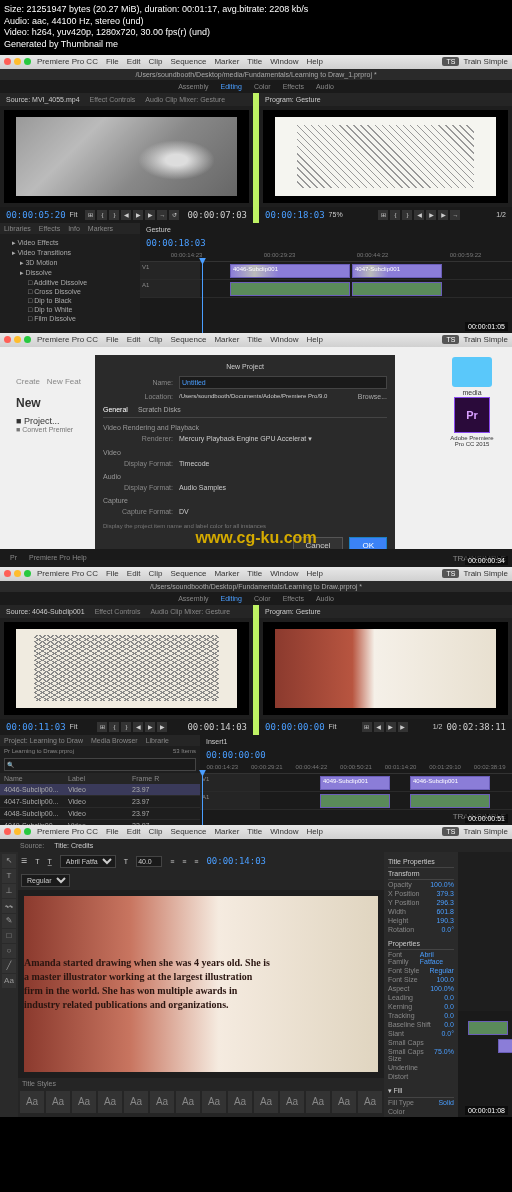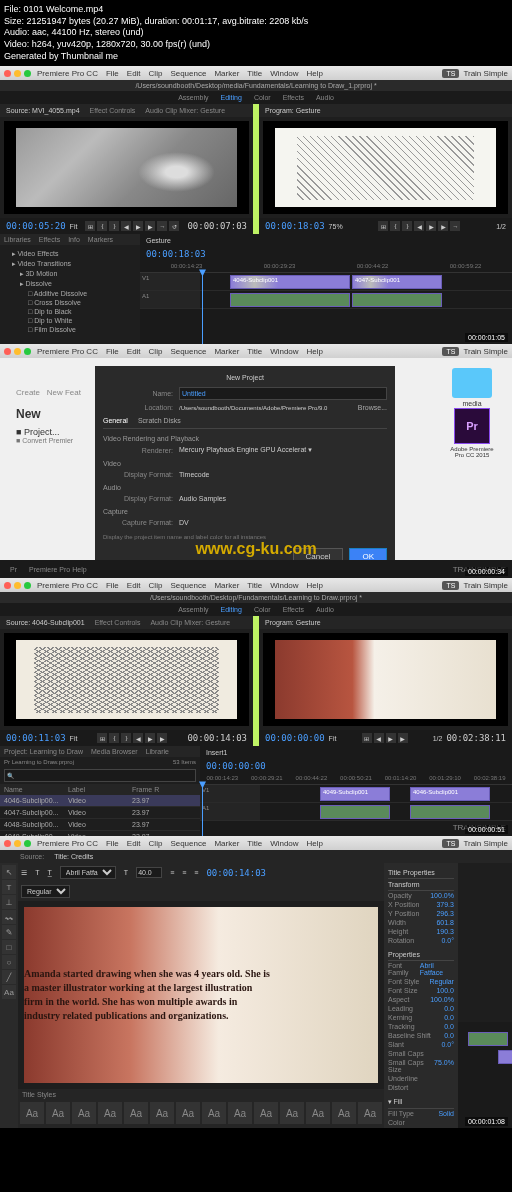--- a/index.html
+++ b/index.html
@@ -104,21 +104,20 @@
 .prop-row{display:flex;justify-content:space-between;padding:1px 0;color:#888}
 .prop-row span:last-child{color:#4a9eff}
 .s4-right{width:100px;background:#1a1a1a}
 .footer-tc{position:absolute;bottom:2px;right:4px;font-size:7px;color:#fff;background:rgba(0,0,0,0.5);padding:1px 3px}
 .ts-corner{position:absolute;bottom:4px;right:6px;font-size:8px;color:#888}
 </style>
 </head>
 <body>
 
 <div class="header">
-  <div>File: 0101 Welcome.mp4</div>
   <div>Size: 21251947 bytes (20.27 MiB), duration: 00:01:17, avg.bitrate: 2208 kb/s</div>
   <div>Audio: aac, 44100 Hz, stereo (und)</div>
   <div>Video: h264, yuv420p, 1280x720, 30.00 fps(r) (und)</div>
   <div>Generated by Thumbnail me</div>
 </div>
 
 <div class="section" style="position:relative">
 <div class="mac-bar">
   <div class="traffic">
         <div class="dot r"></div>

